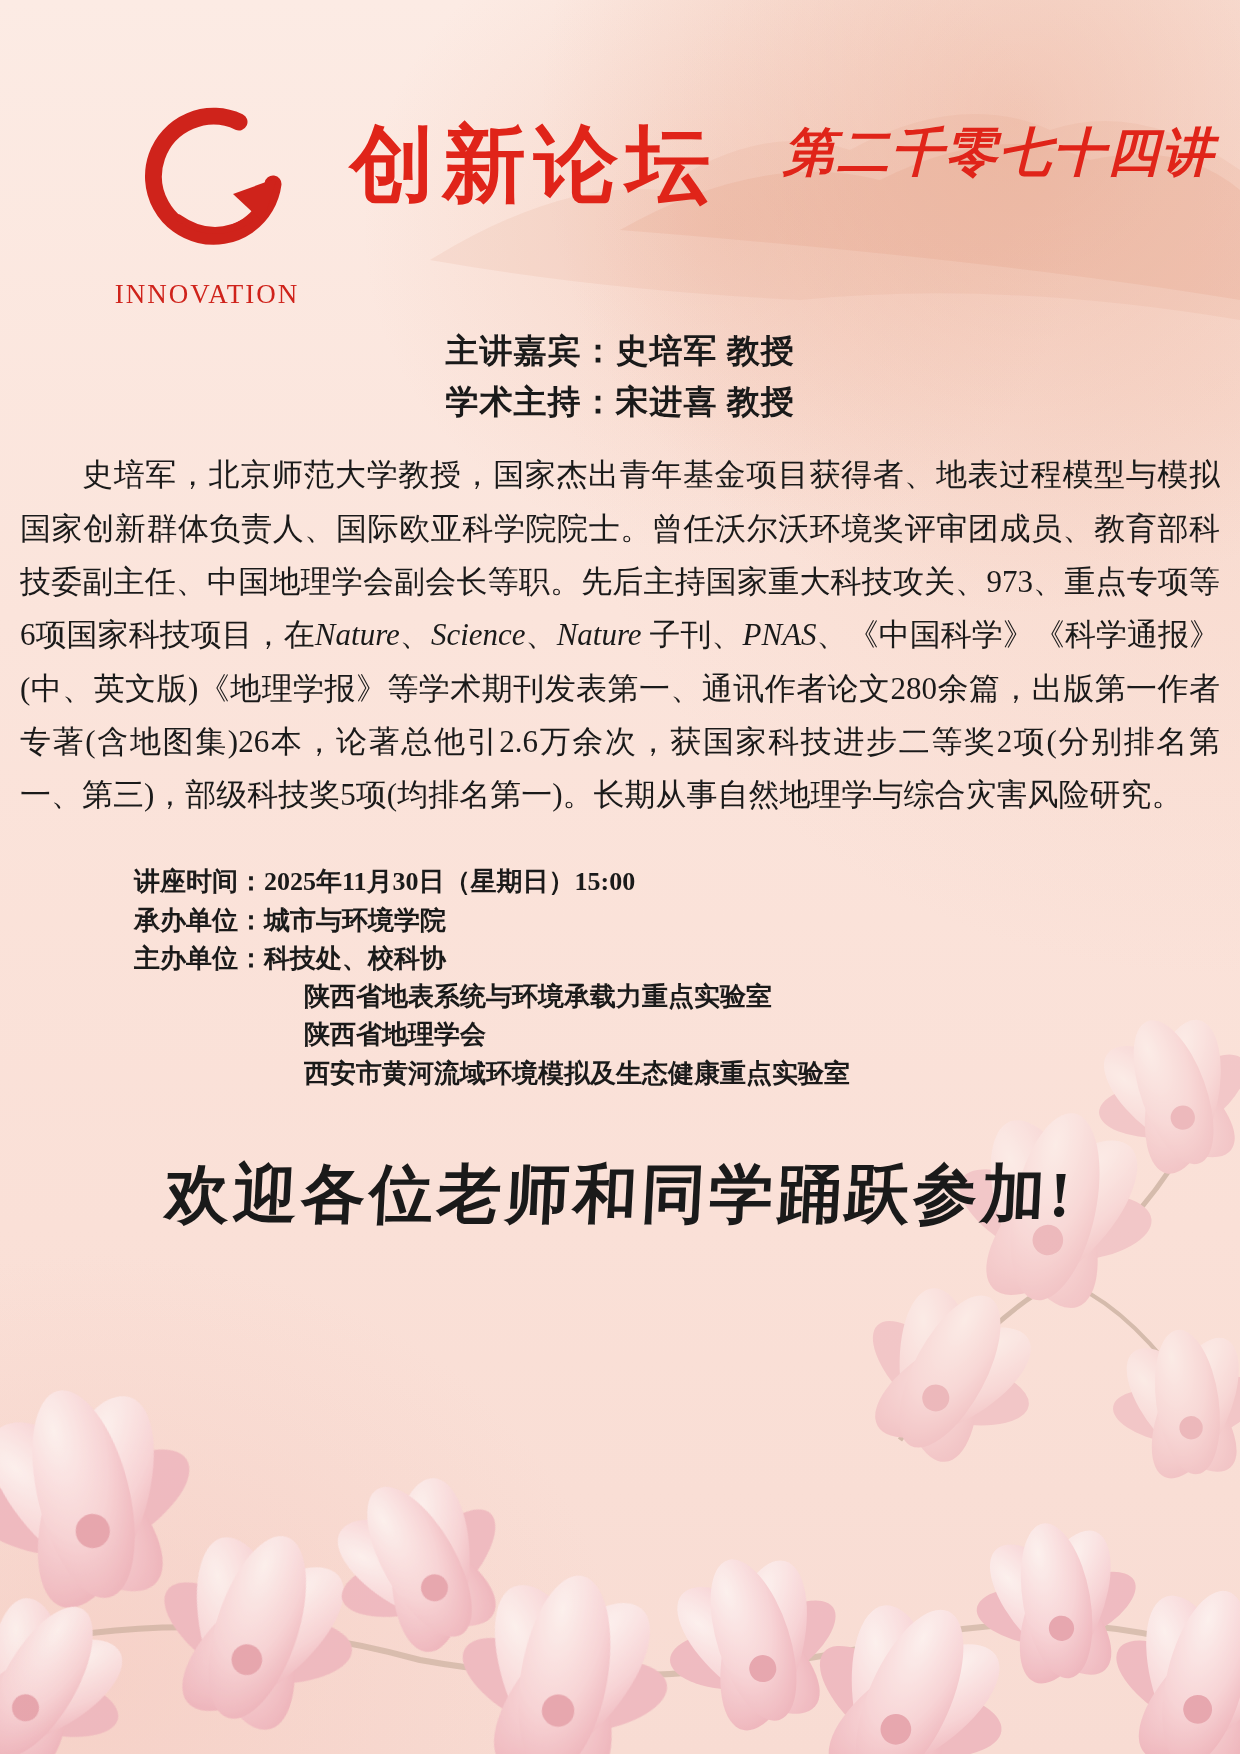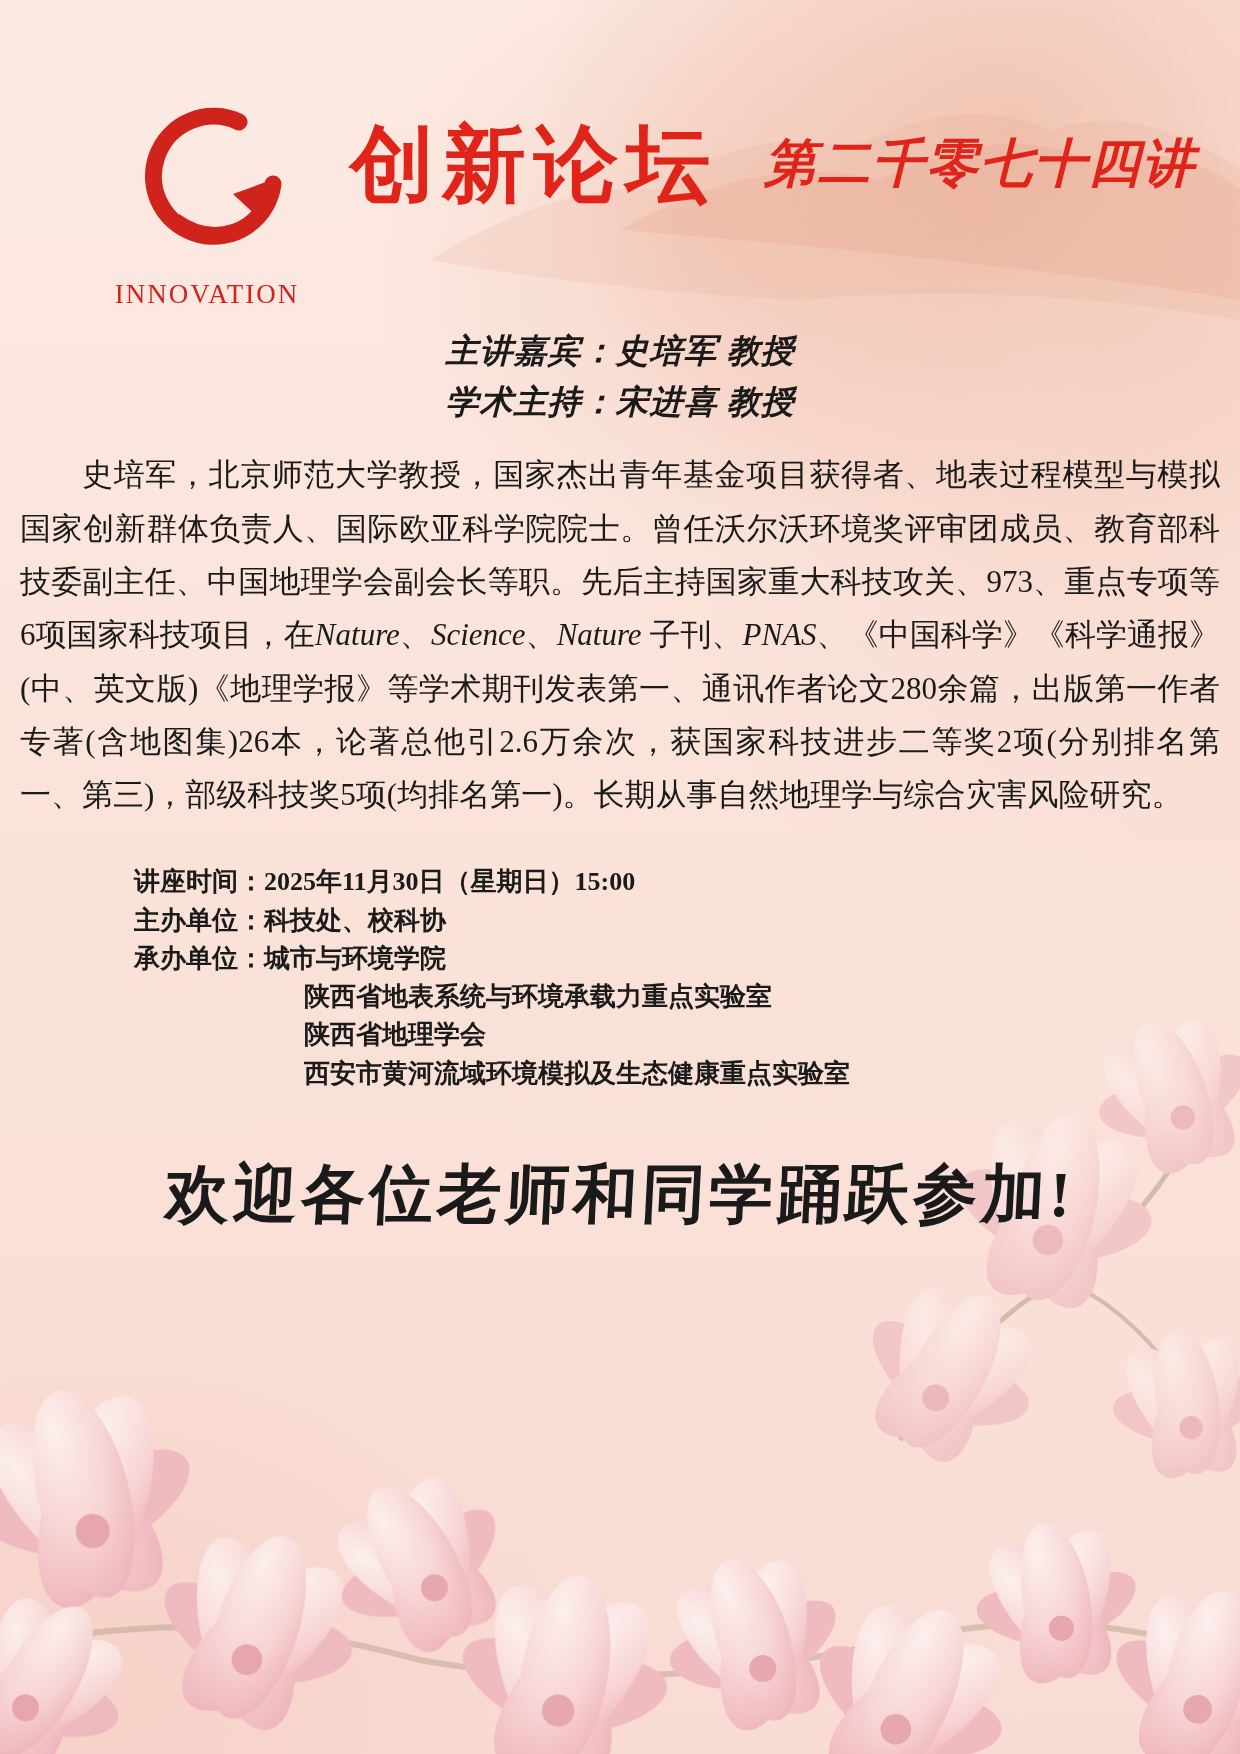--- a/index.html
+++ b/index.html
@@ -17,27 +17,27 @@
       linear-gradient(180deg,#fcebe4 0%, #fbe4db 35%, #fae0d7 70%, #f8dcd3 100%);
   }
   .decor{position:absolute;inset:0;z-index:0;pointer-events:none;}
   .content{position:relative;z-index:1;}
 
   
   .header{display:flex;align-items:flex-start;padding:100px 40px 0 92px;}
   .logo-block{width:230px;text-align:center;flex:0 0 auto;}
   .logo-block svg{display:block;margin:0 auto;}
   .logo-text{margin-top:19px;font-size:27px;letter-spacing:2px;color:#cf231b;font-family:"Liberation Serif",serif;}
-  .forum-titles{display:flex;align-items:center;gap:46px;margin-left:28px;padding-top:18px;white-space:nowrap;}
+  .forum-titles{display:flex;align-items:flex-start;gap:65px;margin-left:28px;padding-top:18px;white-space:nowrap;}
   .forum-title{font-size:84px;line-height:1.1;font-weight:bold;color:#e02419;letter-spacing:8px;font-family:"Liberation Sans",sans-serif;}
   .lecture-number{font-size:52px;font-weight:bold;color:#e02419;letter-spacing:2px;font-style:italic;}
 
   
   .main-title{margin:16px 40px 0;text-align:center;font-size:46px;font-weight:bold;line-height:1.6;letter-spacing:2px;}
-  .speaker-line{text-align:center;font-size:33px;font-weight:bold;line-height:1.55;letter-spacing:1px;font-style:italic;}
+  .speaker-line{text-align:center;font-size:33px;font-weight:bold;line-height:1.55;letter-spacing:1px;}
   .speakers{margin-top:16px;}
 
   
   .bio{
     margin:20px 20px 0;
     font-size:31px;line-height:1.72;
     text-align:justify;text-justify:inter-ideograph;
     text-indent:2em;
   }
   .italic-latin{font-style:italic;}
@@ -126,24 +126,24 @@
       <div class="speaker-line">学术主持：宋进喜  教授</div>
     </div>
 
     <p class="bio"><span>史培军，北京师范大学教授，国家杰出青年基金项目获得者、地表过程模型与模拟国家创新群体负责人、国际欧亚科学院院士。曾任沃尔沃环境奖评审团成员、教育部科技委副主任、中国地理学会副会长等职。先后主持国家重大科技攻关、973、重点专项等6项国家科技项目，在</span><span class="italic-latin">Nature</span><span>、</span><span class="italic-latin">Science</span><span>、</span><span class="italic-latin">Nature</span><span> 子刊、</span><span class="italic-latin">PNAS</span><span>、《中国科学》《科学通报》(中、英文版)《地理学报》等学术期刊发表第一、通讯作者论文280余篇，出版第一作者专著(含地图集)26本，论著总他引2.6万余次，获国家科技进步二等奖2项(分别排名第一、第三)，部级科技奖5项(均排名第一)。长期从事自然地理学与综合灾害风险研究。</span></p>
 
     <section class="details">
       <div class="detail-row">
         <span>讲座时间：</span><span>2025年11月30日（星期日）15:00</span>
       </div>
       <div class="detail-row">
-        <span>主办单位：</span><span>科技处、校科协</span>
+        <span>承办单位：</span><span>城市与环境学院</span>
       </div>
       <div class="detail-row">
-        <span>承办单位：</span><span>城市与环境学院</span>
+        <span>主办单位：</span><span>科技处、校科协</span>
       </div>
       <div class="detail-extra">陕西省地表系统与环境承载力重点实验室</div>
       <div class="detail-extra">陕西省地理学会</div>
       <div class="detail-extra">西安市黄河流域环境模拟及生态健康重点实验室</div>
     </section>
 
     <div class="slogan">欢迎各位老师和同学踊跃参加!</div>
 
   </div>
 </div>

